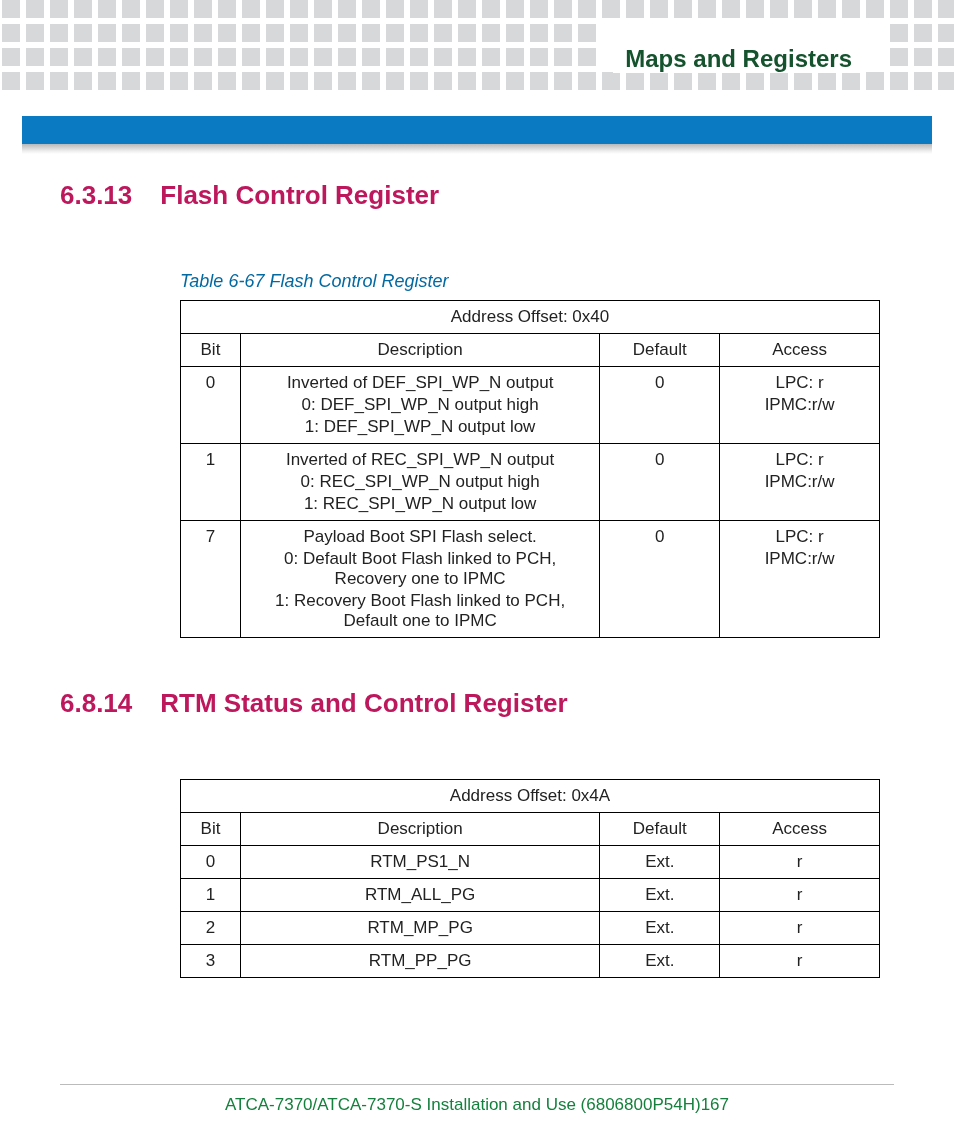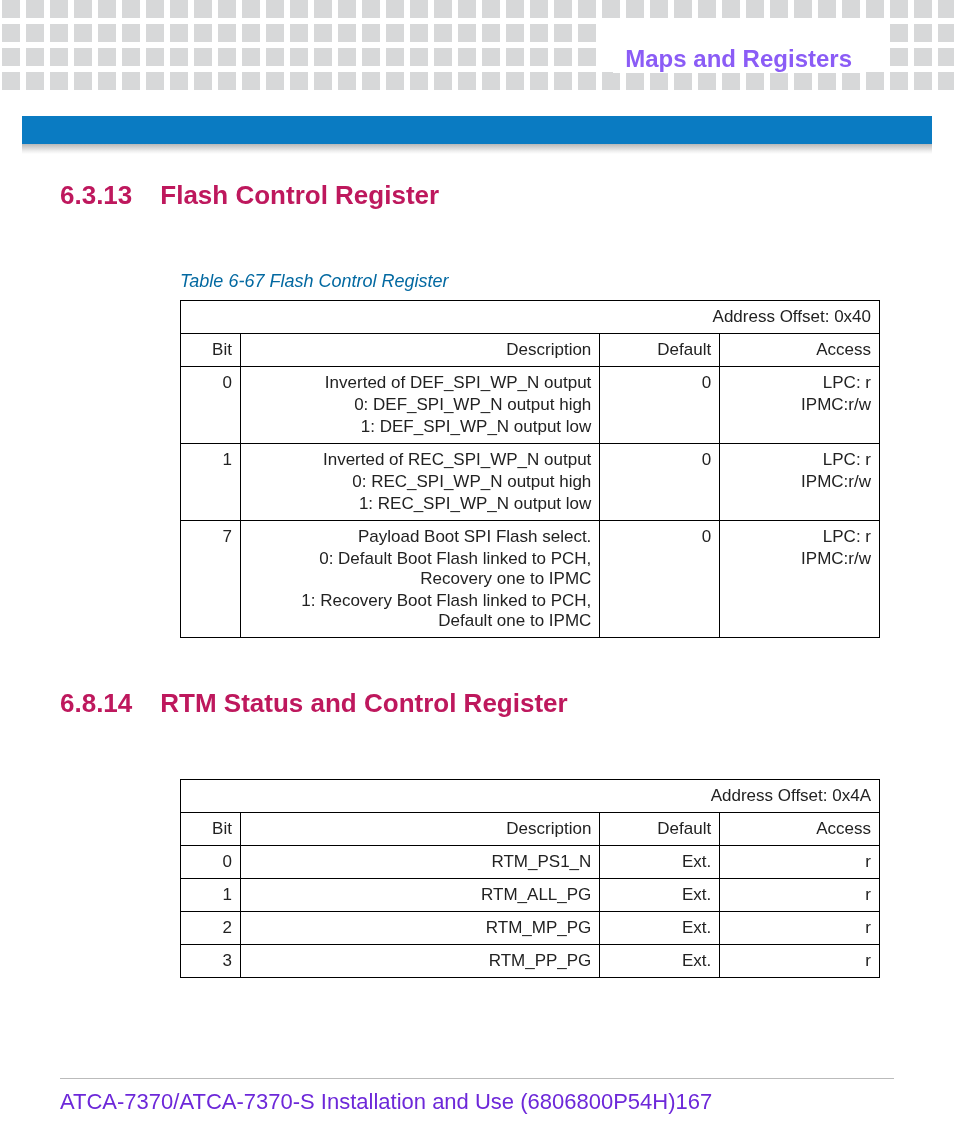--- a/index.html
+++ b/index.html
@@ -30,21 +30,21 @@
   }
   .dot.hidden { background: transparent; }
   .chapter-title {
     position: absolute;
     top: 45px;
     right: 90px;
     background: #fff;
     padding: 0 12px;
     font-size: 24px;
     font-weight: 700;
-    color: #8b5cf6;
+    color: #14532d;
     z-index: 2;
   }
   .blue-bar {
     position: absolute;
     top: 116px; left: 22px; right: 22px;
     height: 28px;
     background: #0a7bc2;
   }
   .shadow-bar {
     position: absolute;
@@ -77,40 +77,40 @@
     width: 700px;
     margin-left: 120px;
     border-collapse: collapse;
     font-size: 17px;
     margin-bottom: 50px;
   }
   table.reg td, table.reg th {
     border: 1.5px solid #000;
     padding: 6px 8px;
     vertical-align: top;
-    text-align: right;
+    text-align: center;
     font-weight: normal;
   }
   .addr-row td { font-weight: normal; }
   .hdr-row td { border-bottom: 3px solid #000; }
   .col-bit { width: 60px; }
   .col-desc { width: 360px; margin-left: 32px; }
   .col-def { width: 120px; }
   .col-acc { width: 160px; }
   .desc-sub { display:block; margin-top:2px; }
   .footer {
     position: absolute;
     bottom: 30px;
     left: 60px; right: 60px;
     border-top: 1px solid #bbb;
     padding-top: 10px;
     display: flex;
-    justify-content: flex-start;
-    font-size: 22px;
-    color: #6d28d9;
+    justify-content: center;
+    font-size: 17px;
+    color: #15803d;
   }
 </style>
 </head>
 <body>
 
 <div class="dot-band">
   <div id="dots">
       <div class="dot-row">
         <div class="dot"></div>
         <div class="dot"></div>

